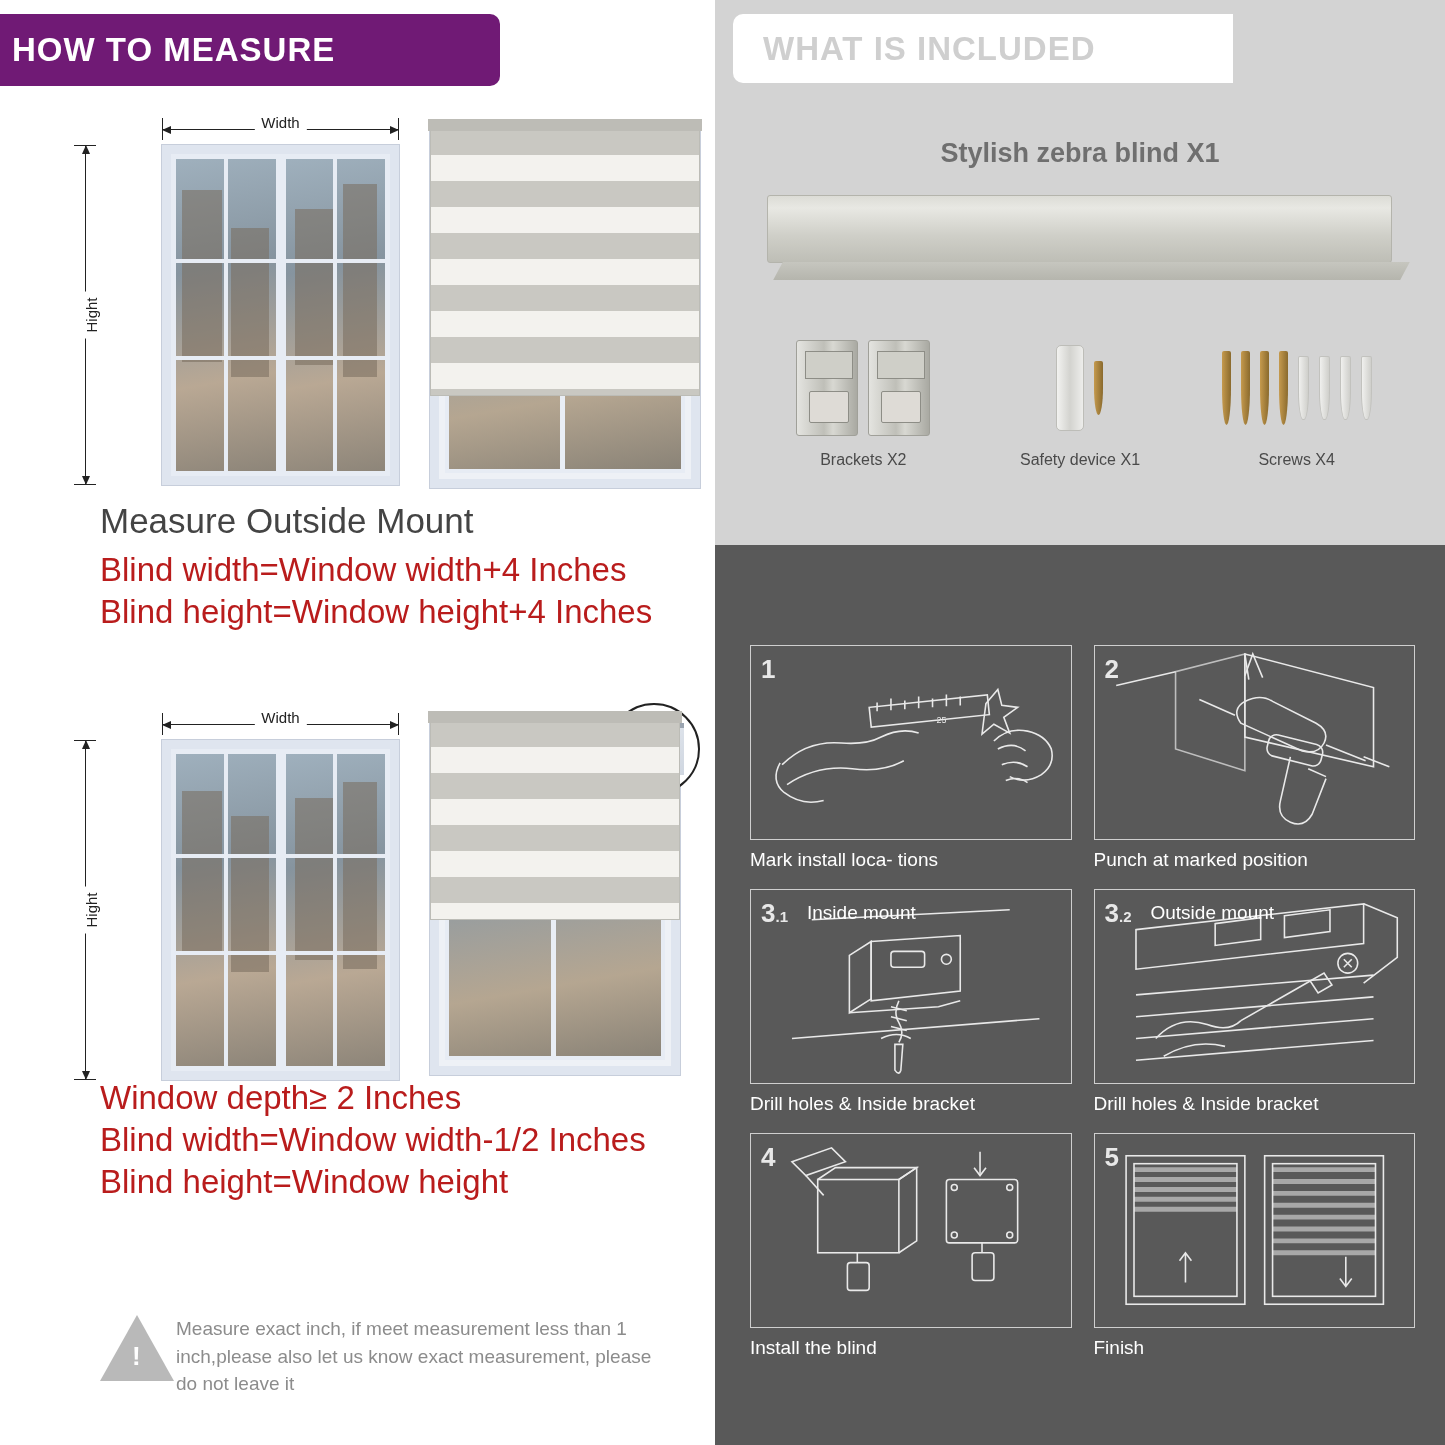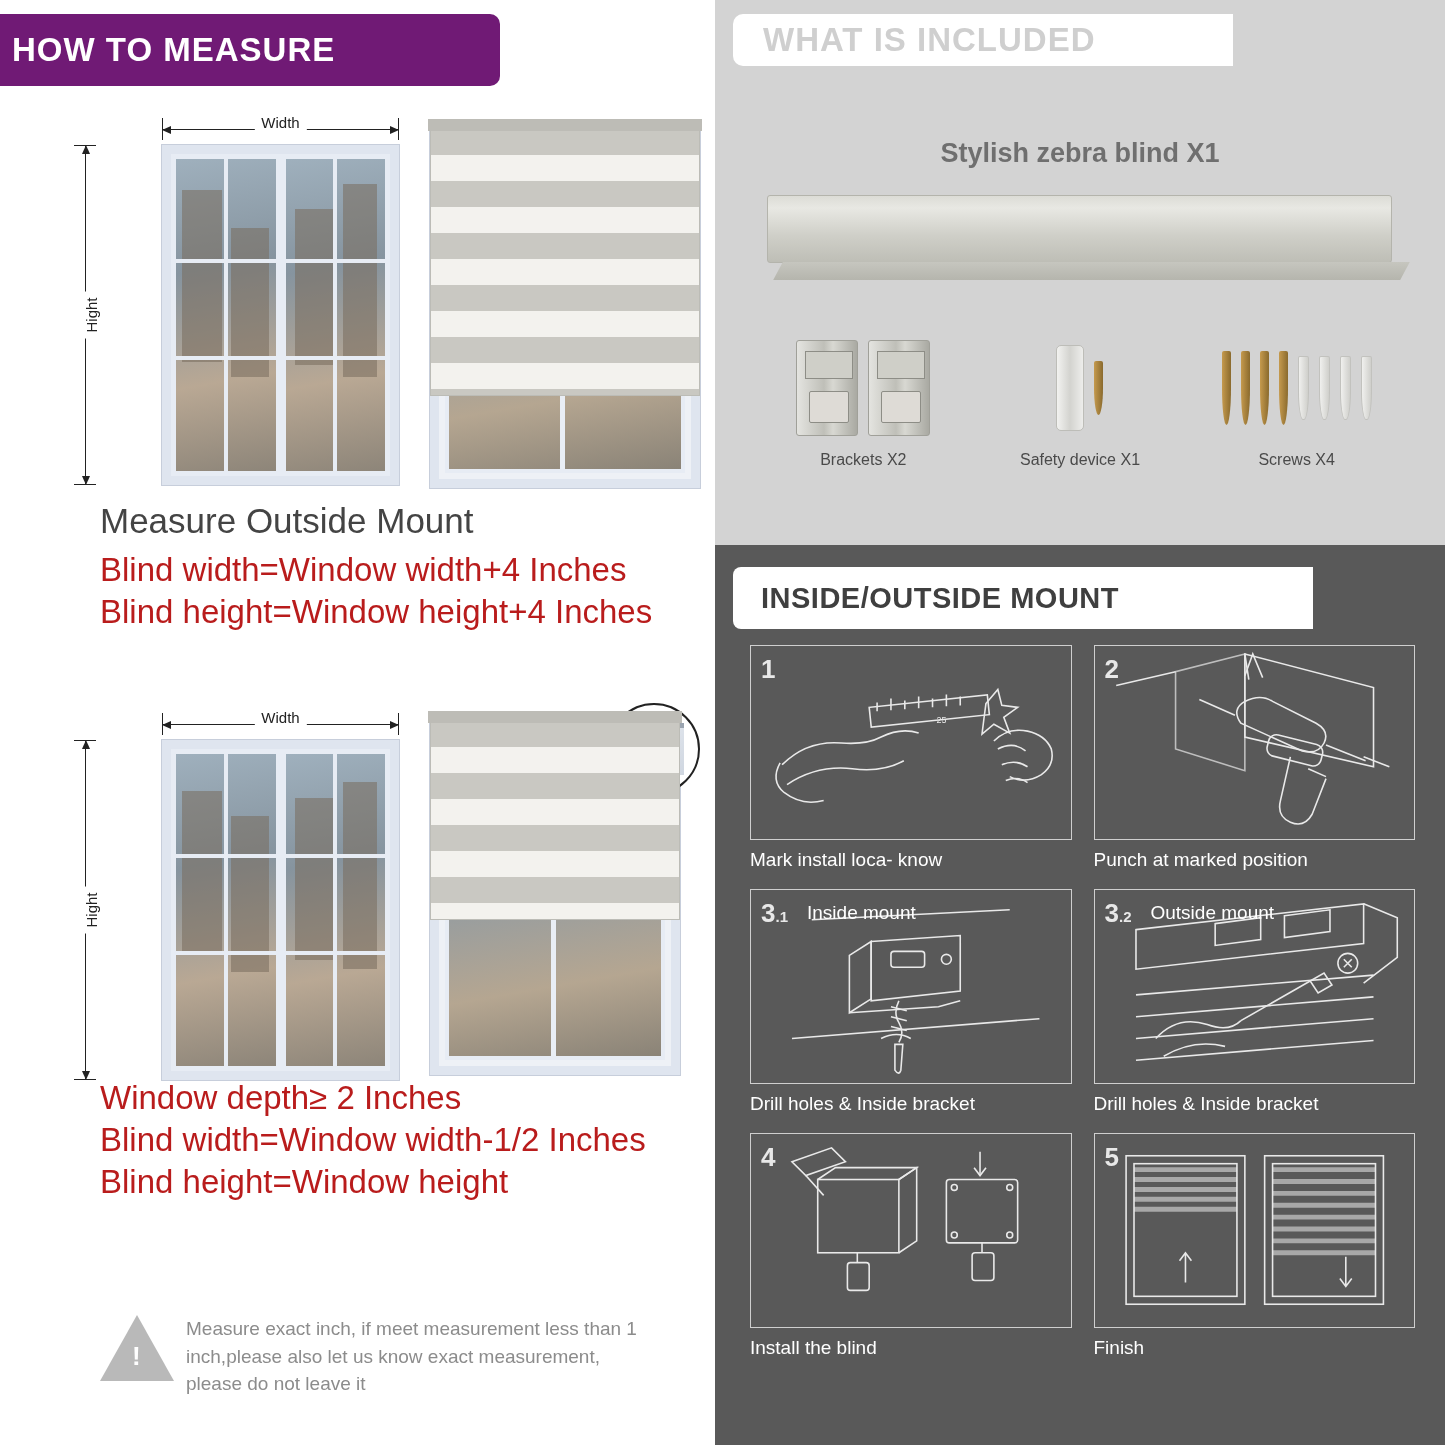--- a/index.html
+++ b/index.html
@@ -186,21 +186,21 @@
 
   
   .mb-title {
     font-size: 35px; color: #444; margin: 6px 0 10px 100px; font-weight: normal;
   }
   .mb-line {
     font-size: 33px; color: #b91c1c; margin: 4px 0 4px 100px;
   }
   .note {
     position: absolute; left: 100px; top: 1315px; width: 560px;
-    display: flex; gap: 12px; align-items: flex-start;
+    display: flex; gap: 2px; align-items: flex-start;
   }
   .warn-tri {
     width: 0; height: 0; position: relative; flex: 0 0 auto;
     border-left: 37px solid transparent;
     border-right: 37px solid transparent;
     border-bottom: 66px solid #b9b9b9;
   }
   .warn-tri:after {
     content: "!"; position: absolute; left: -5px; top: 26px;
     font-size: 26px; color: #fff; font-weight: bold;
@@ -208,21 +208,21 @@
   .note-text { font-size: 19px; color: #8c8c8c; line-height: 1.45; }
 
   
   .right { position: relative; }
   .incl {
     position: absolute; left: 0; top: 0; width: 730px; height: 545px;
     background: #d3d3d3;
   }
   .incl-banner {
     position: absolute; left: 18px; top: 14px;
-    width: 500px; height: 52px;
+    width: 500px; height: 69px;
     background: #ffffff;
     border-radius: 10px 0 0 10px;
     display: flex; align-items: center;
     padding-left: 30px;
   }
   .incl-banner span {
     color: #cfcfcf; font-size: 33px; font-weight: bold; letter-spacing: 1px;
   }
   .incl-title {
     position: absolute; left: 0; right: 0; top: 138px;
@@ -484,23 +484,20 @@
             <div class="anchor"></div>
             <div class="anchor"></div>
             <div class="anchor"></div>
           </div>
           <div class="part-label">Screws X4</div>
         </div>
       </div>
     </div>
 
     <div class="mount">
-      <div class="mount-banner">
-        <span>INSIDE/OUTSIDE MOUNT</span>
-      </div>
 
       <div class="steps">
 
         <div class="step">
           <div class="step-box">
             <div class="step-num">1</div>
             <div class="sk">
               <svg viewBox="0 0 320 195" fill="none" stroke="#e9e9e9" stroke-width="1.6">
                 <path d="M30 120 q25 -25 60 -22 q25 2 40 -6 q20 -10 38 -4"></path>
                 <path d="M35 140 q30 -20 66 -16 q30 4 52 -8"></path>
@@ -509,21 +506,21 @@
                 <path d="M126 66 v-9 M140 65 v-12 M154 64 v-9 M168 63 v-12 M182 62 v-9 M196 61 v-12 M210 60 v-9"></path>
                 <text x="186" y="78" fill="#e9e9e9" stroke="none" font-size="9" font-family="Liberation Sans">25</text>
                 <path d="M236 58 l12 -14 l4 16 l16 2 l-14 10 l6 16 l-16 -9 l-12 10 l2 -16 z"></path>
                 <path d="M244 96 q14 -14 34 -10 q18 4 24 18 q4 16 -10 26 q-16 10 -32 2"></path>
                 <path d="M248 104 q16 -8 28 2"></path>
                 <path d="M252 120 q14 -6 26 2"></path>
                 <path d="M256 136 q12 -5 22 2"></path>
               </svg>
             </div>
           </div>
-          <div class="step-cap">Mark install loca- know</div>
+          <div class="step-cap">Mark install loca- tions</div>
         </div>
 
         <div class="step">
           <div class="step-box">
             <div class="step-num">2</div>
             <div class="sk">
               <svg viewBox="0 0 320 195" fill="none" stroke="#e9e9e9" stroke-width="1.6">
                 <path d="M150 8 l130 34 v80 l-130 -30 z"></path>
                 <path d="M150 8 l-70 18 v78 l70 22 z" opacity=".7"></path>
                 <path d="M80 26 l-60 14"></path>

